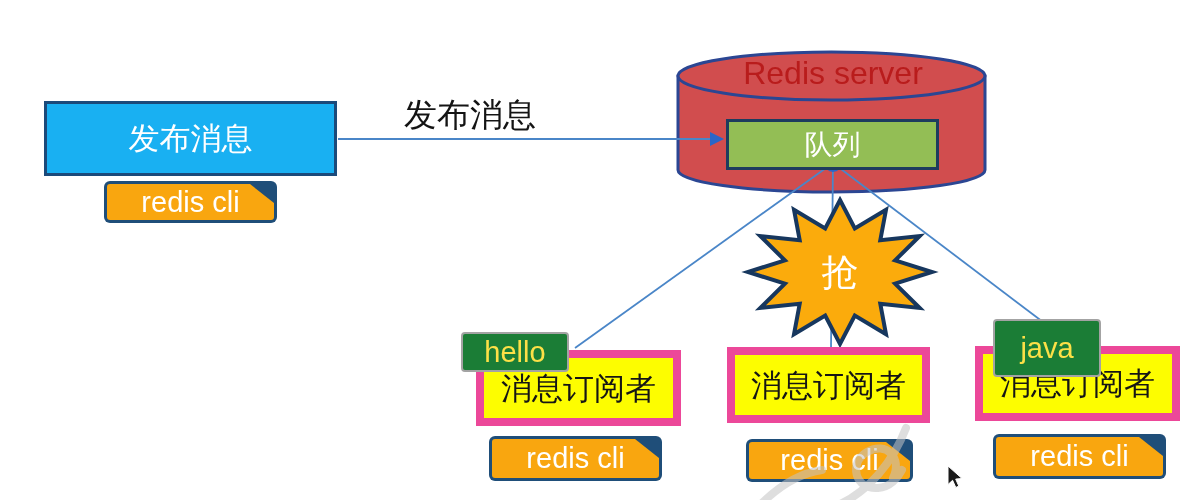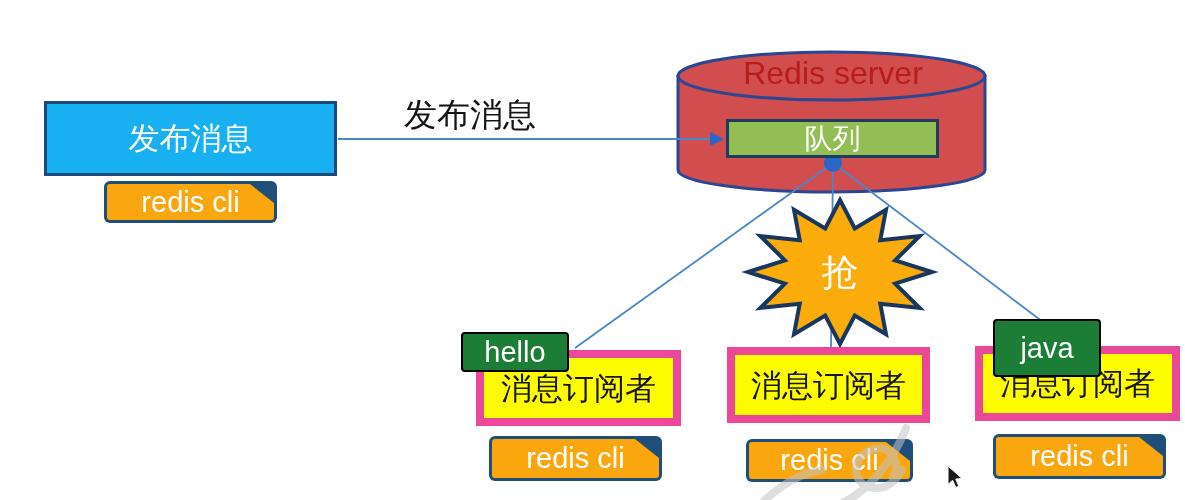--- a/index.html
+++ b/index.html
@@ -16,32 +16,32 @@
     white-space:nowrap;
   }
   
   .publisher-box{left:44px;top:101px;width:293px;height:75px;
     background:#19b0f2;border:3px solid #1b4a7a;color:#fff;font-size:31px;}
   
   .publish-label{left:385px;top:93px;width:170px;height:42px;
     color:#141414;font-size:33px;background:transparent;}
   
   .server-title{left:688px;top:53px;width:290px;height:40px;color:#b91c1c;font-size:32px;}
-  .queue-box{left:726px;top:119px;width:213px;height:39px;
+  .queue-box{left:726px;top:119px;width:213px;height:51px;
     background:#93be55;border:3px solid #1d3c5e;color:#fff;font-size:28px;}
   
   .contend-label{left:810px;top:247px;width:60px;height:50px;color:#fff;font-size:37px;}
   
   .sub-box{background:#fdfd00;border:8px solid #ec4899;color:#151515;font-size:31px;}
   .sub-box-1{left:476px;top:350px;width:205px;height:76px;}
   .sub-box-2{left:727px;top:347px;width:203px;height:76px;}
   .sub-box-3{left:975px;top:346px;width:205px;height:75px;}
   
-  .topic-tag{background:#1b7d36;border:2px solid #000000;border-radius:4px;
-    color:#ffffff;font-size:29px;z-index:12;}
+  .topic-tag{background:#1b7d36;border:2px solid #a3a3a3;border-radius:4px;
+    color:#fde047;font-size:29px;z-index:12;}
   .topic-tag-1{left:461px;top:332px;width:108px;height:40px;}
   .topic-tag-3{left:993px;top:319px;width:108px;height:58px;}
   
   .cli-tag{position:absolute;z-index:11;background:#1f4e79;border-radius:6px;}
   .cli-inner{position:absolute;inset:3px;background:#f9a60f;border-radius:3px;
     clip-path:polygon(0 0, calc(100% - 24px) 0, 100% 19px, 100% 100%, 0 100%);
     display:flex;align-items:center;justify-content:center;
     color:#fff;font-size:29px;line-height:1;white-space:nowrap;}
   .cli-pub{left:104px;top:181px;width:173px;height:42px;}
   .cli-1{left:489px;top:436px;width:173px;height:45px;}

